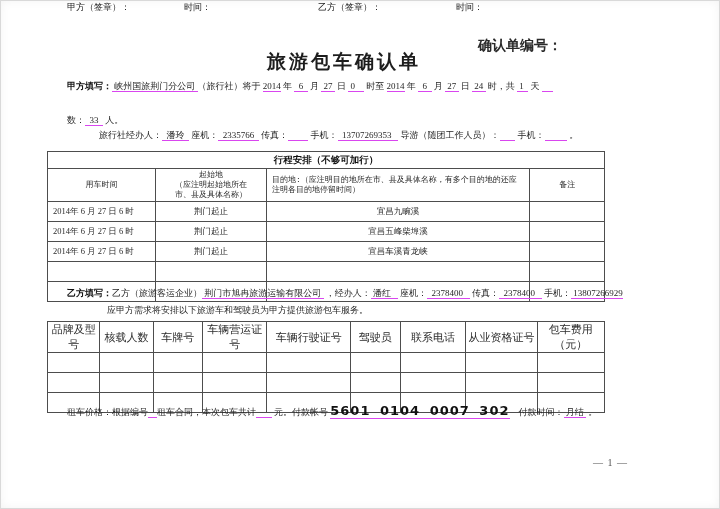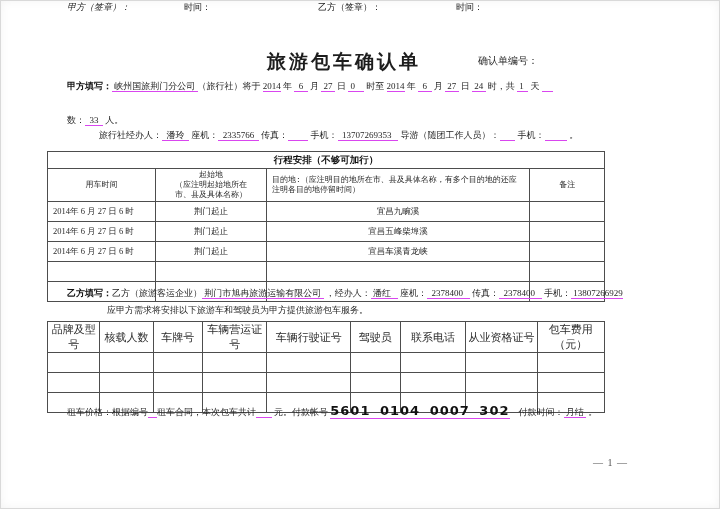--- a/index.html
+++ b/index.html
@@ -13,41 +13,41 @@
     border:1px solid #d9d9d9;
     box-shadow: inset 0 0 10px rgba(0,0,0,0.05);
   }
   .content { position:absolute; left:46px; top:0; width:628px; height:509px; }
 
   .doc-title {
     position:absolute; top:36px; left:0; width:628px; padding-right:34px;
     box-sizing:border-box; text-align:center;
     font-size:19px; font-weight:bold; letter-spacing:3px; color:#1d1d1d;margin-top:12px;
   }
-  .confirm-no { position:absolute; left:431px; top:53px; font-size:10px; color:#2a2a2a; }
+  .confirm-no { position:absolute; left:431px; top:36px; font-size:14px; color:#2a2a2a;font-weight:bold; }
 
   .pline { position:absolute; font-size:9px; line-height:12px; white-space:nowrap; color:#262626; }
   .seg { white-space:pre; }
   .u { border-bottom:1px solid #d946ef; }
   .b { font-weight:bold; color:#111; }
   .acct {
     font-family:"DejaVu Sans","Liberation Sans",sans-serif;
     font-weight:bold; font-size:13px; letter-spacing:1px; word-spacing:4px; color:#111;
   }
 
   .l-a1 { top:79px;  left:20px; }
   .l-a2 { top:99px;  left:20px; }
   .l-a3 { top:113px; left:20px; }
   .l-a4 { top:128px; left:52px; }
   .l-b1 { top:286px; left:20px; }
   .l-b2 { top:303px; left:12px;margin-left:48px; }
   .l-price { top:404px; left:20px; }
   .l-sign { top:424px; left:0; width:628px; height:14px; }
   .l-sign span { position:absolute; font-size:9px; white-space:nowrap; }
-  .sign-a { left:20px;font-style:italic; } .time-a { left:137px; } .sign-b { left:271px; } .time-b { left:409px; }
+  .sign-a { left:20px; } .time-a { left:137px; } .sign-b { left:271px; } .time-b { left:409px; }
 
   table { border-collapse:collapse; width:558px; table-layout:fixed; position:absolute; left:0; }
   td,th { border:1px solid #4d4d4d; font-weight:normal; overflow:hidden; }
   .tbl-itinerary { top:150px; }
   .tbl-vehicles  { top:320px; }
 
   .tbl-itinerary .title-row th { height:14px; font-size:9.5px; font-weight:bold; text-align:center; color:#111; }
   .tbl-itinerary .head-row th { height:22px; font-size:8px; line-height:1.25; text-align:center; color:#2b2b2b; vertical-align:middle; padding:1px 14px; }
   .tbl-itinerary .head-row th.h-dest { text-align:left; padding:1px 5px;font-family:Liberation Mono, monospace; }
   .tbl-itinerary td { height:17px; font-size:8.5px; text-align:center; color:#2b2b2b; }

